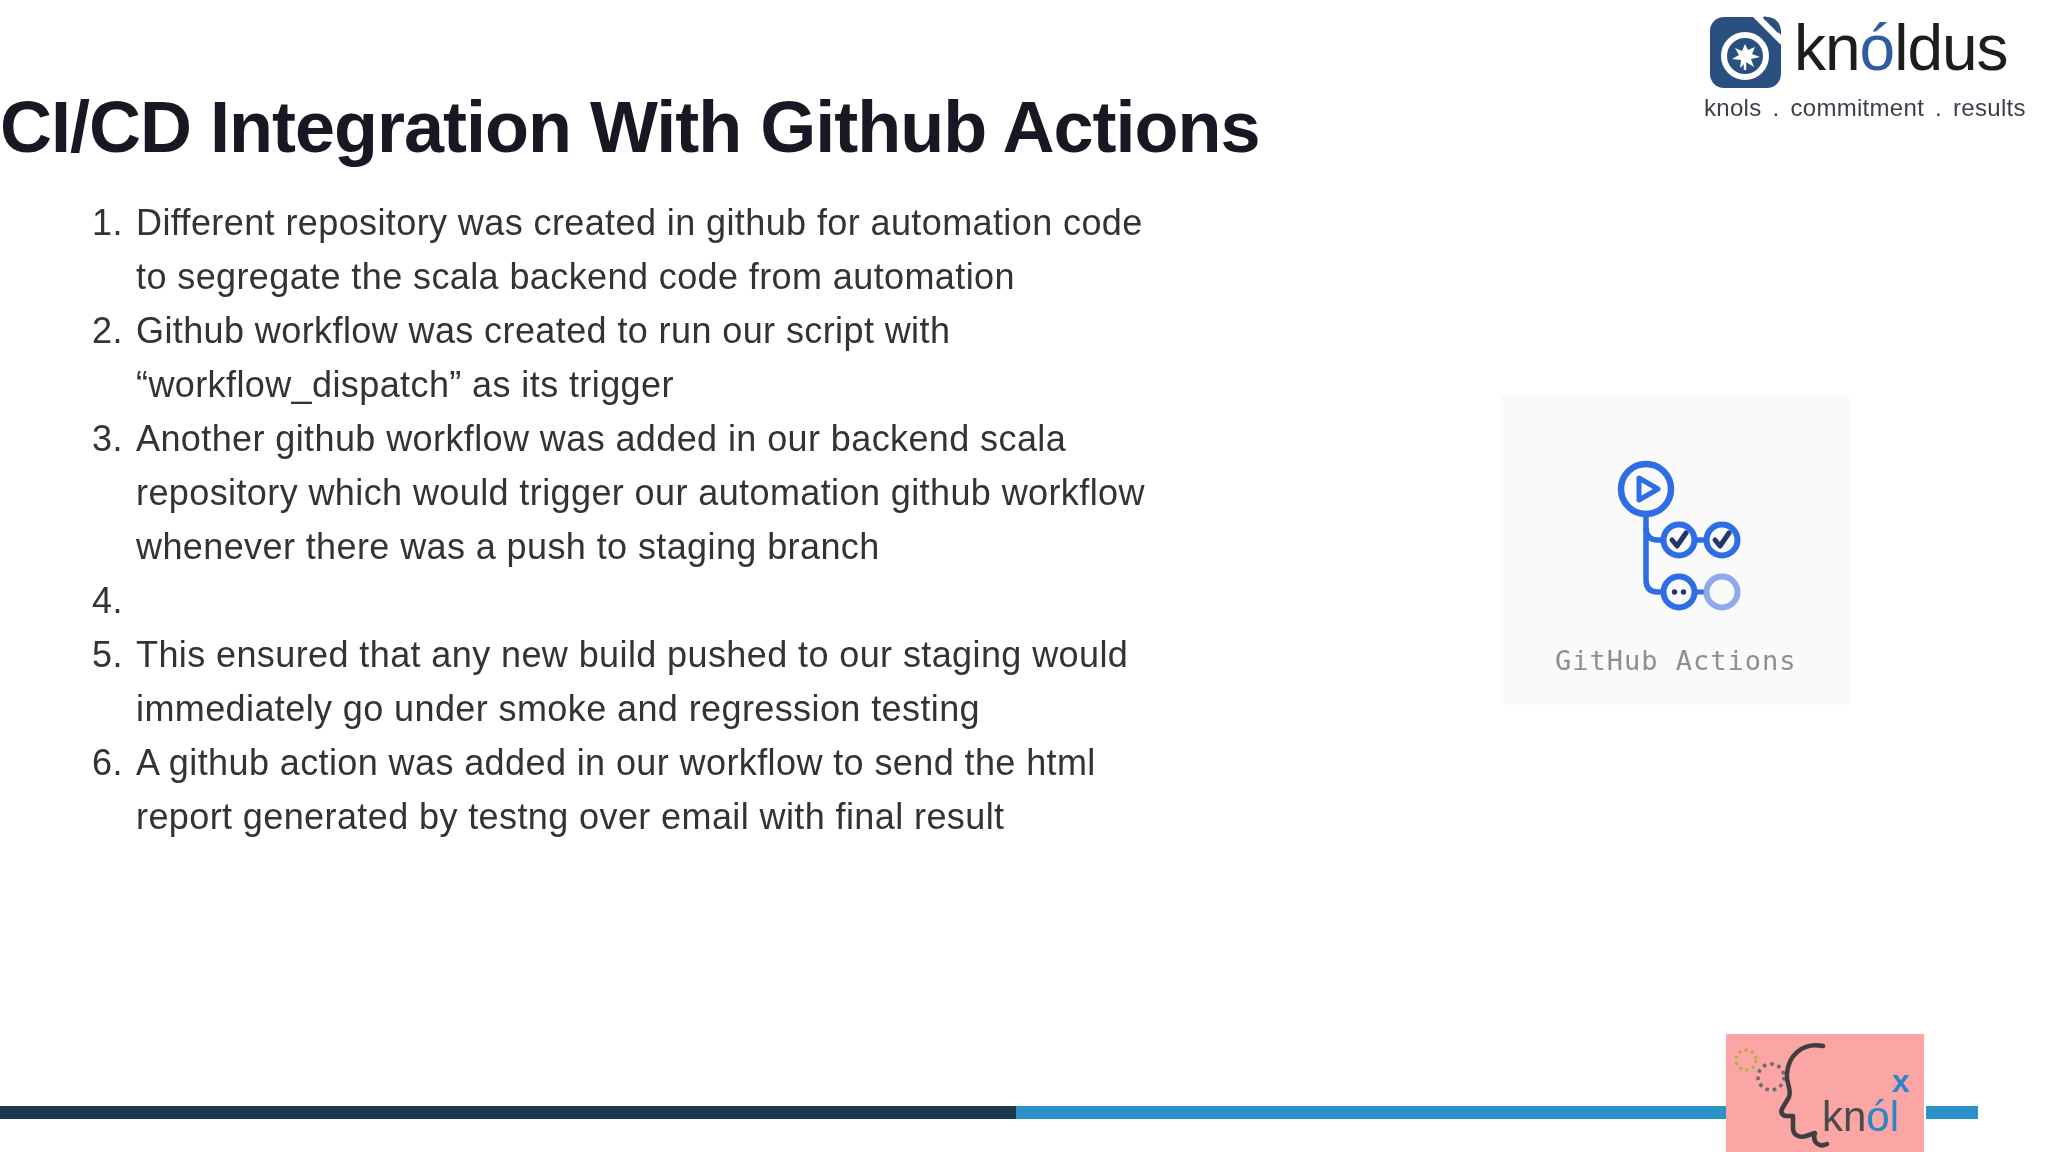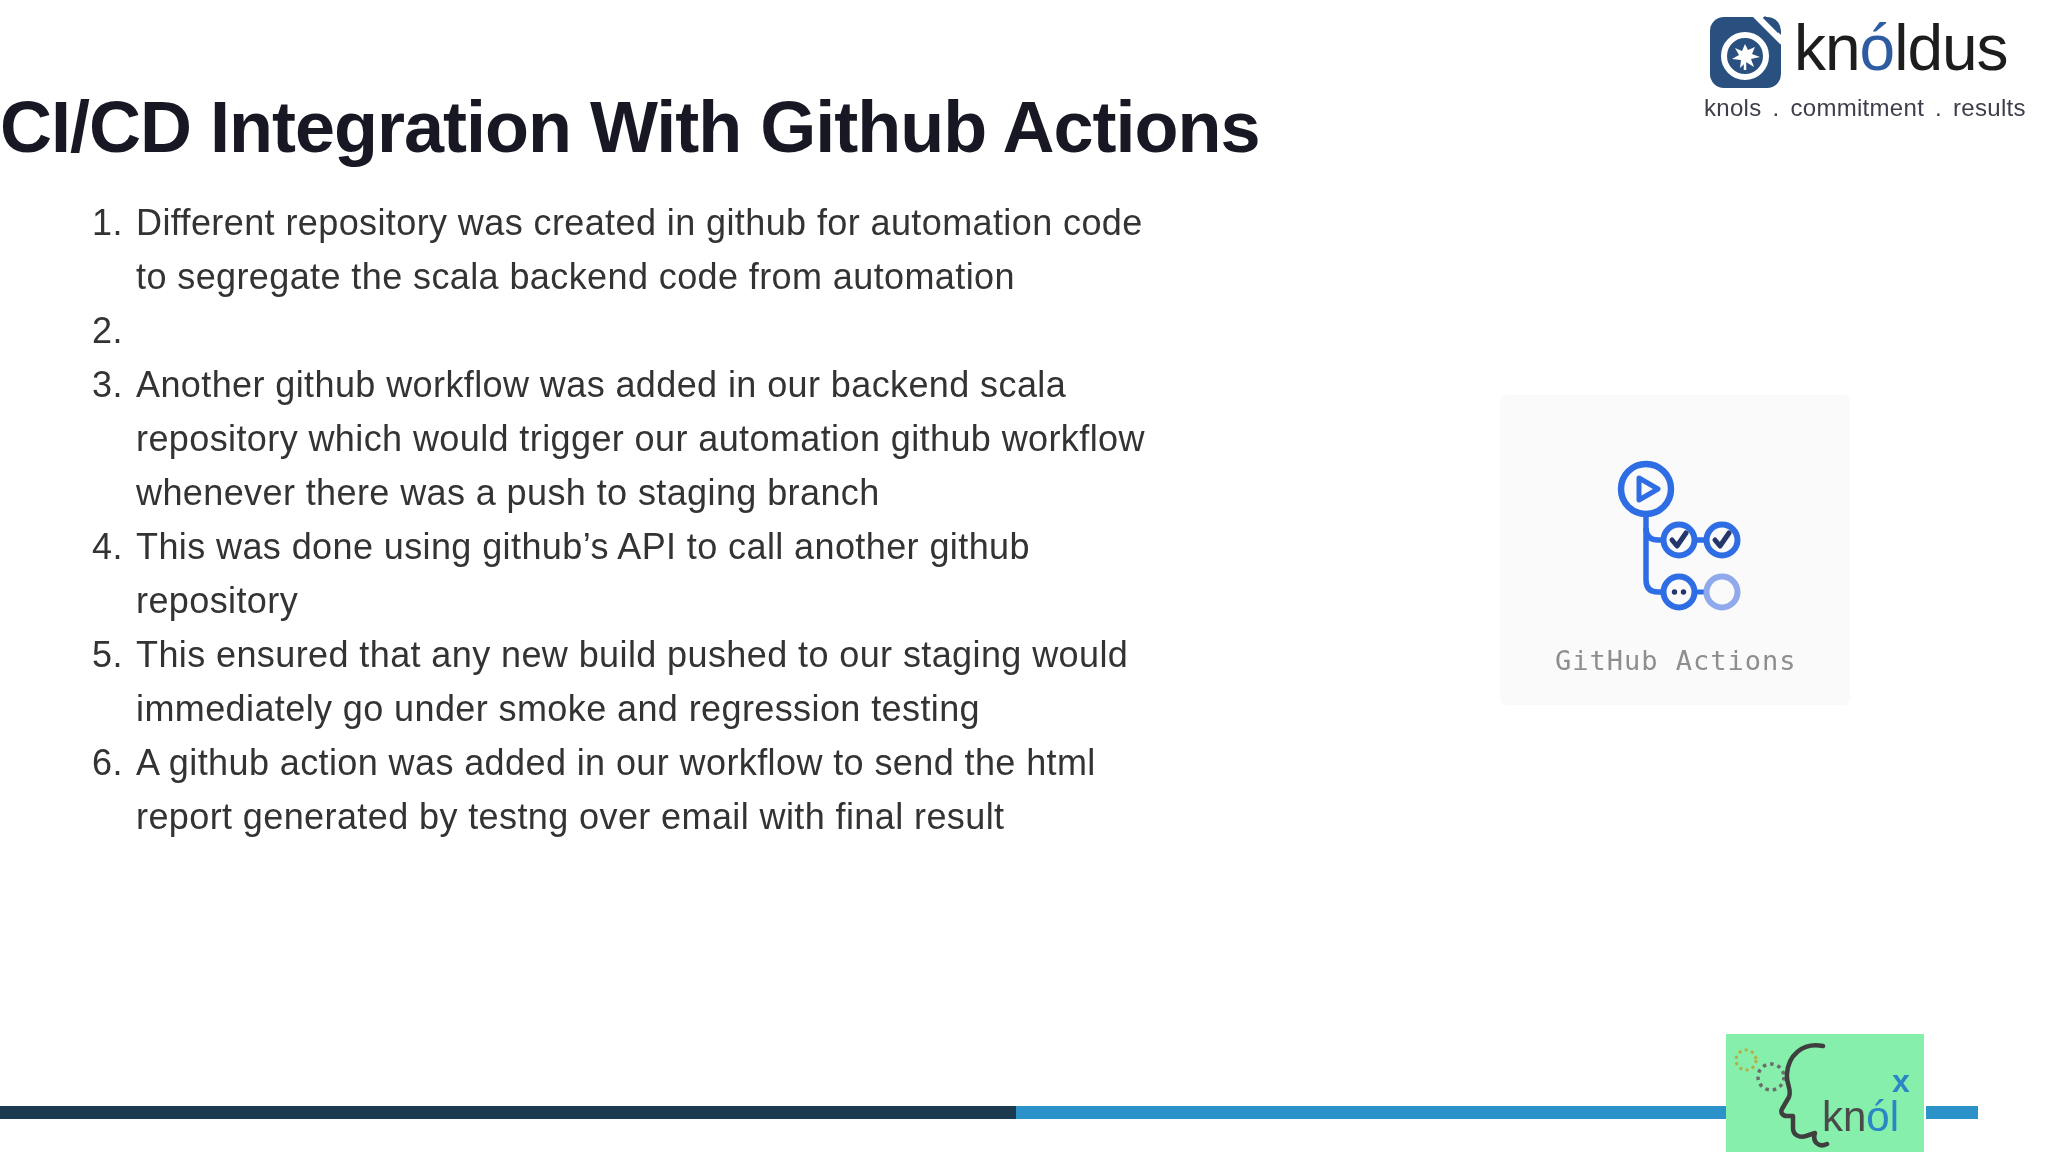--- a/index.html
+++ b/index.html
@@ -39,21 +39,21 @@
   .gh-label{
     position:absolute;left:1555px;top:645px;width:285px;text-align:left;
     font-family:"DejaVu Sans Mono",monospace;font-size:27px;color:#8e8e8e;letter-spacing:1px;
   }
   
   .bar{position:absolute;top:1106px;height:13px;}
   .bar-dark{left:0;width:1016px;background:#1c3a4f;}
   .bar-light{left:1016px;width:710px;background:#2b93c9;}
   .bar-light-right{left:1926px;width:52px;background:#2b93c9;}
   
-  .knolx{position:absolute;left:1726px;top:1034px;width:198px;height:118px;background:#86efac;z-index:2;}
+  .knolx{position:absolute;left:1726px;top:1034px;width:198px;height:118px;background:#fca5a5;z-index:2;}
 </style>
 </head>
 <body>
 
 <div class="slide">
 
   <div class="figure-backdrop"></div>
 
   <div class="brand">
     <svg class="brand-mark" width="76" height="76" viewBox="0 0 76 76">
@@ -71,31 +71,31 @@
   <div class="title">CI/CD Integration With Github Actions</div>
 
   <div class="list">
     <div class="list-row">
       <span class="list-num">1.</span>
       <span class="list-text">Different repository was created in github for automation code
 to segregate the scala backend code from automation</span>
     </div>
     <div class="list-row">
       <span class="list-num">2.</span>
+      <span class="list-text">Github workflow was created to run our script with
+“workflow_dispatch” as its trigger</span>
     </div>
     <div class="list-row">
       <span class="list-num">3.</span>
       <span class="list-text">Another github workflow was added in our backend scala
 repository which would trigger our automation github workflow
 whenever there was a push to staging branch</span>
     </div>
     <div class="list-row">
       <span class="list-num">4.</span>
-      <span class="list-text">This was done using github’s API to call another github
-repository</span>
     </div>
     <div class="list-row">
       <span class="list-num">5.</span>
       <span class="list-text">This ensured that any new build pushed to our staging would
 immediately go under smoke and regression testing</span>
     </div>
     <div class="list-row">
       <span class="list-num">6.</span>
       <span class="list-text">A github action was added in our workflow to send the html
 report generated by testng over email with final result</span>

